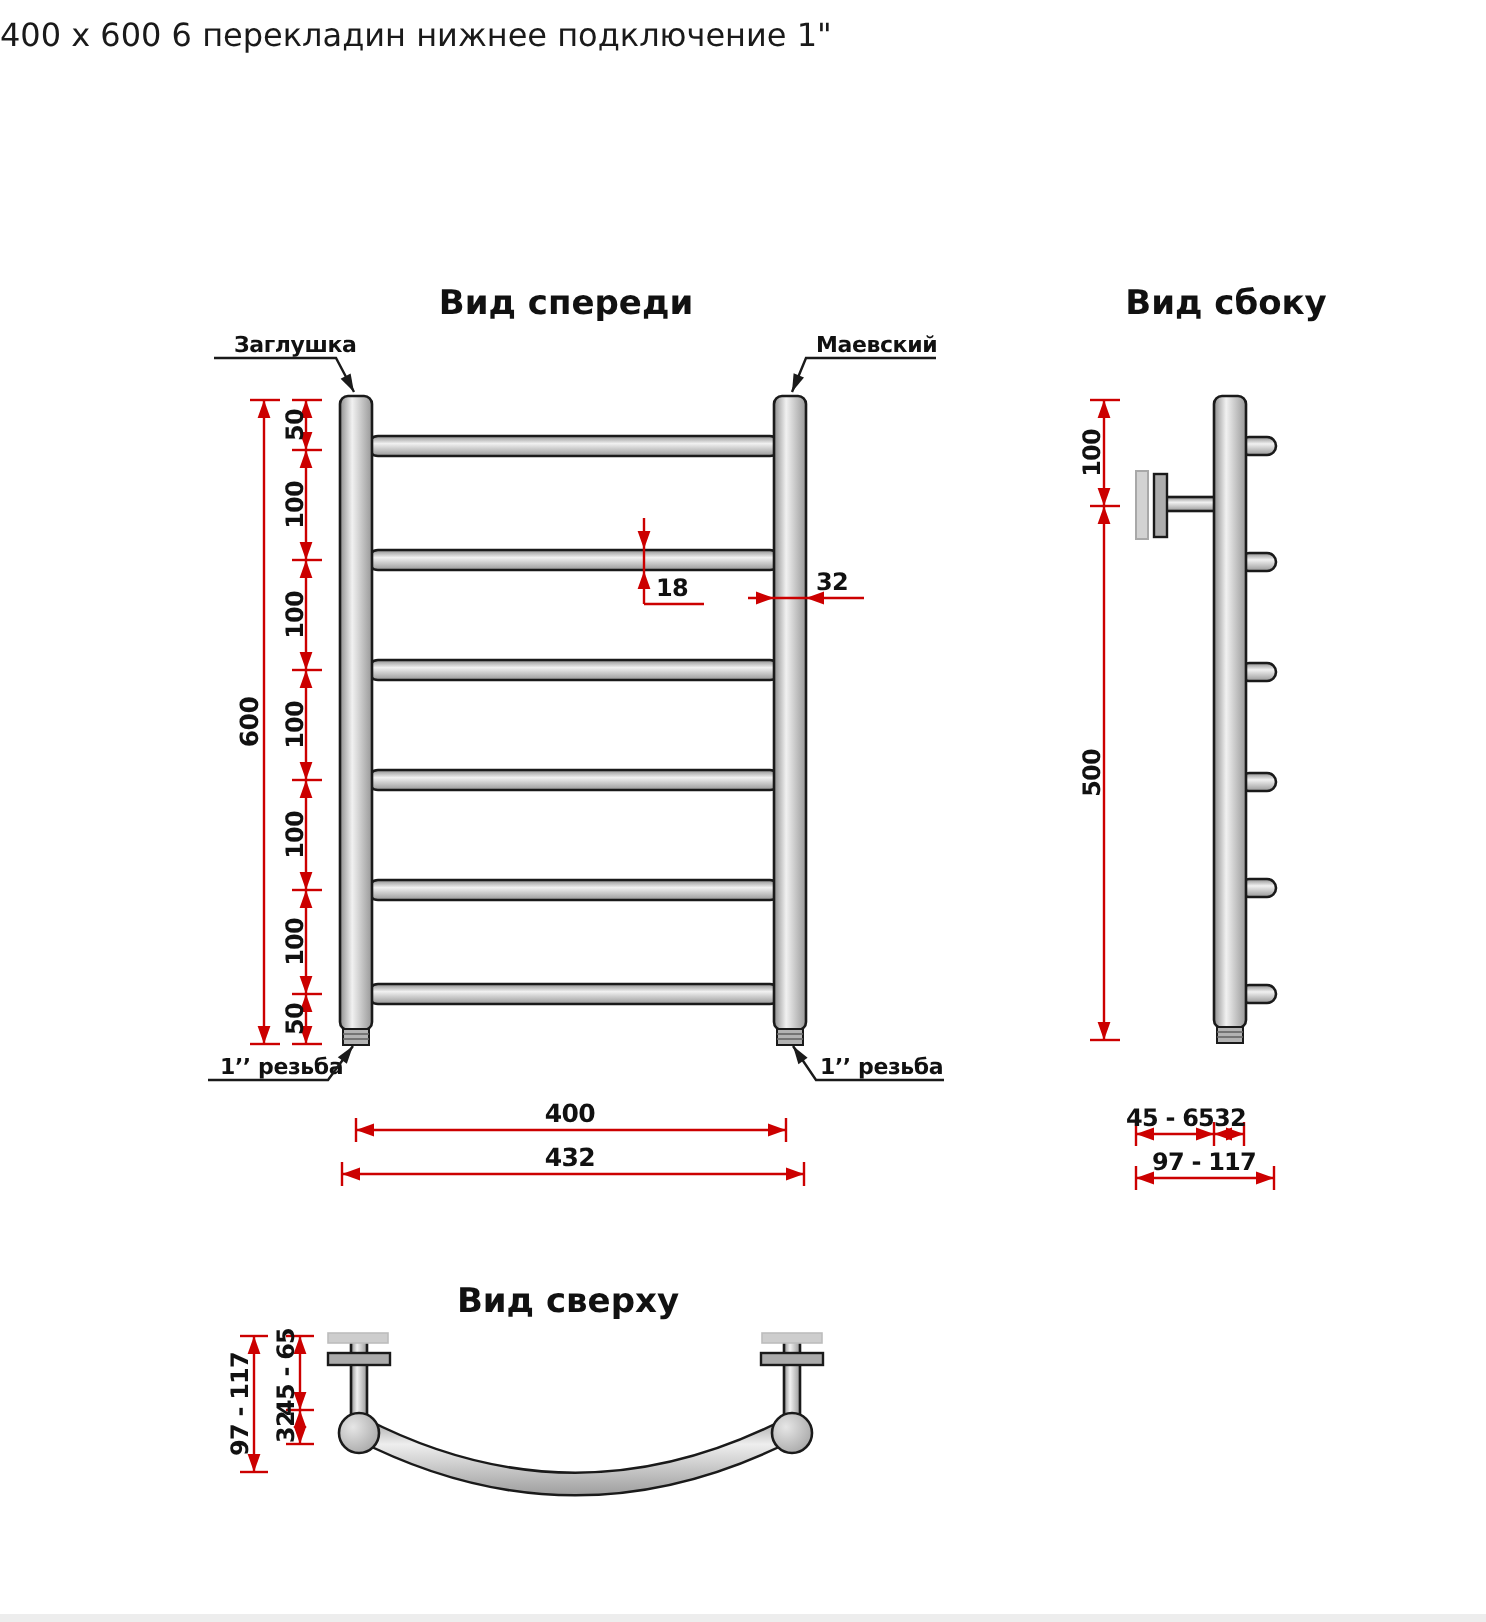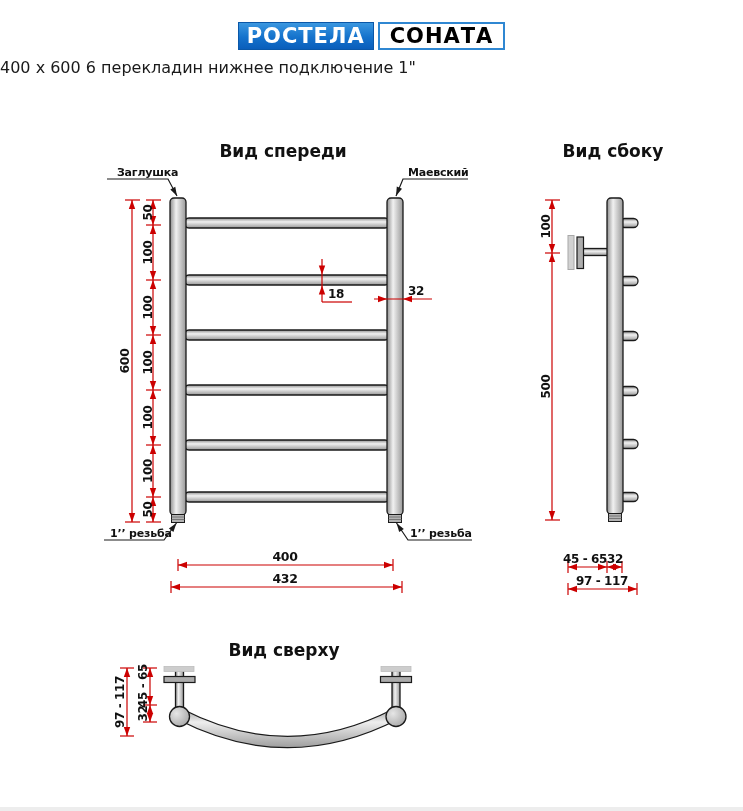--- a/index.html
+++ b/index.html
@@ -31,24 +31,20 @@
   .ldr  { stroke:#1a1a1a; stroke-width:1.2; fill:none; }
   .tube { stroke:#1a1a1a; stroke-width:1.3; }
   .footer-strip { position:absolute; left:0; bottom:0; width:743px; height:4px; background:#ededed; }
 </style>
 </head>
 <body>
 
 <div class="page">
 
   <div class="header">
-    <div class="logo-row">
-      <div class="brand-badge">РОСТЕЛА</div>
-      <div class="model-badge">СОНАТА</div>
-    </div>
     <div class="subtitle">400 x 600 6 перекладин нижнее подключение 1"</div>
   </div>
 
   <svg class="drawing" width="743" height="811" viewBox="0 0 743 811">
     <defs>
       <linearGradient id="tubeV" x1="0" y1="0" x2="1" y2="0">
         <stop offset="0" stop-color="#8e8e8e"></stop>
           <stop offset="0.38" stop-color="#f1f1f1"></stop>
           <stop offset="1" stop-color="#989898"></stop>
       </linearGradient>

